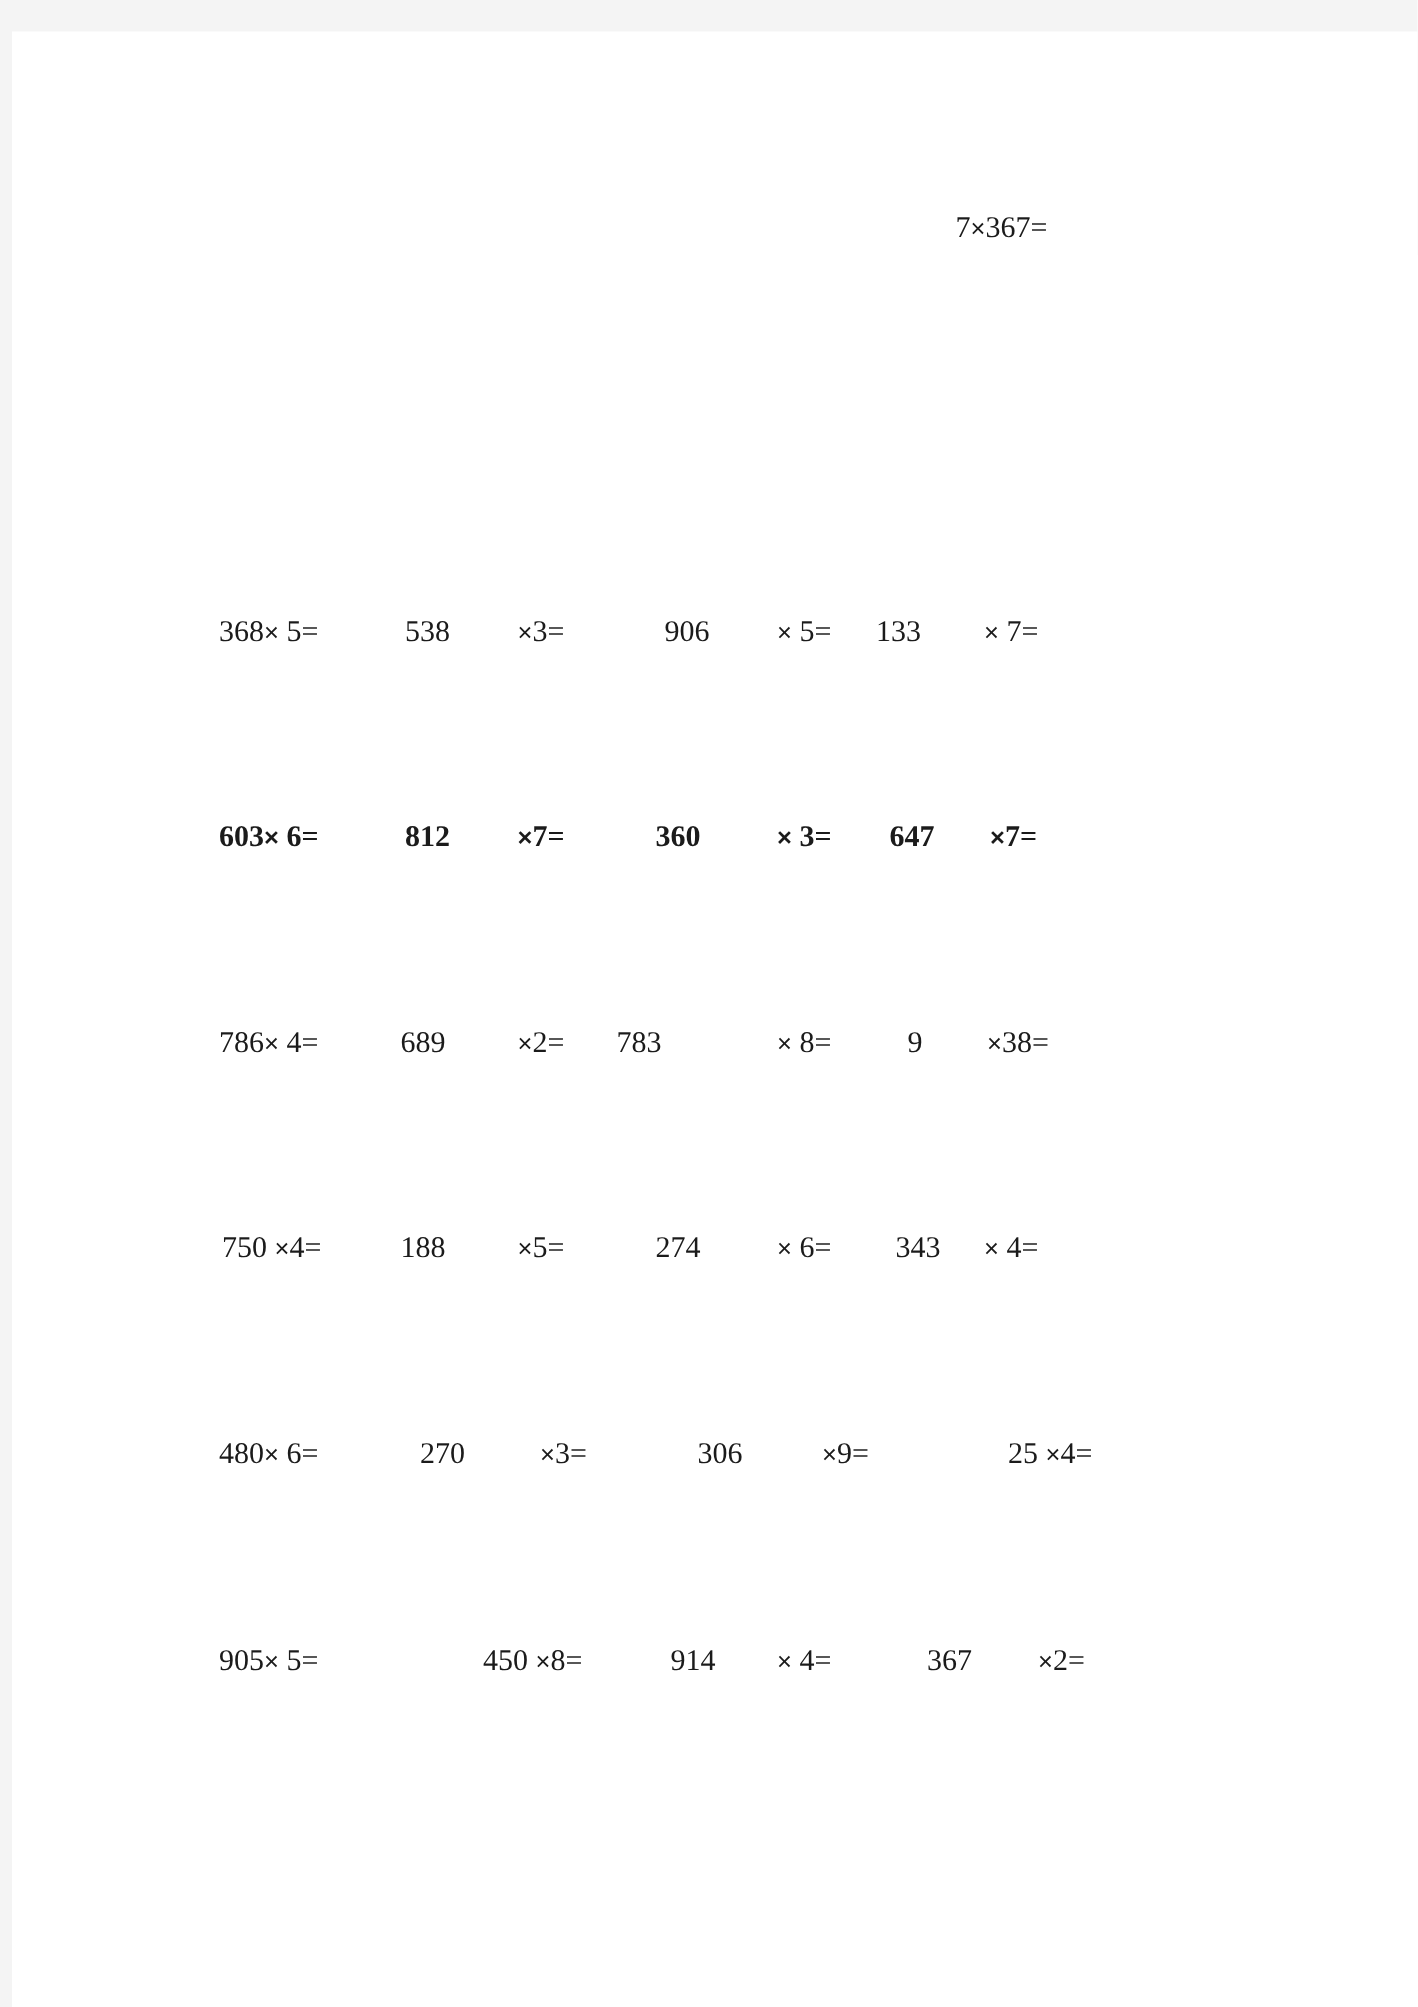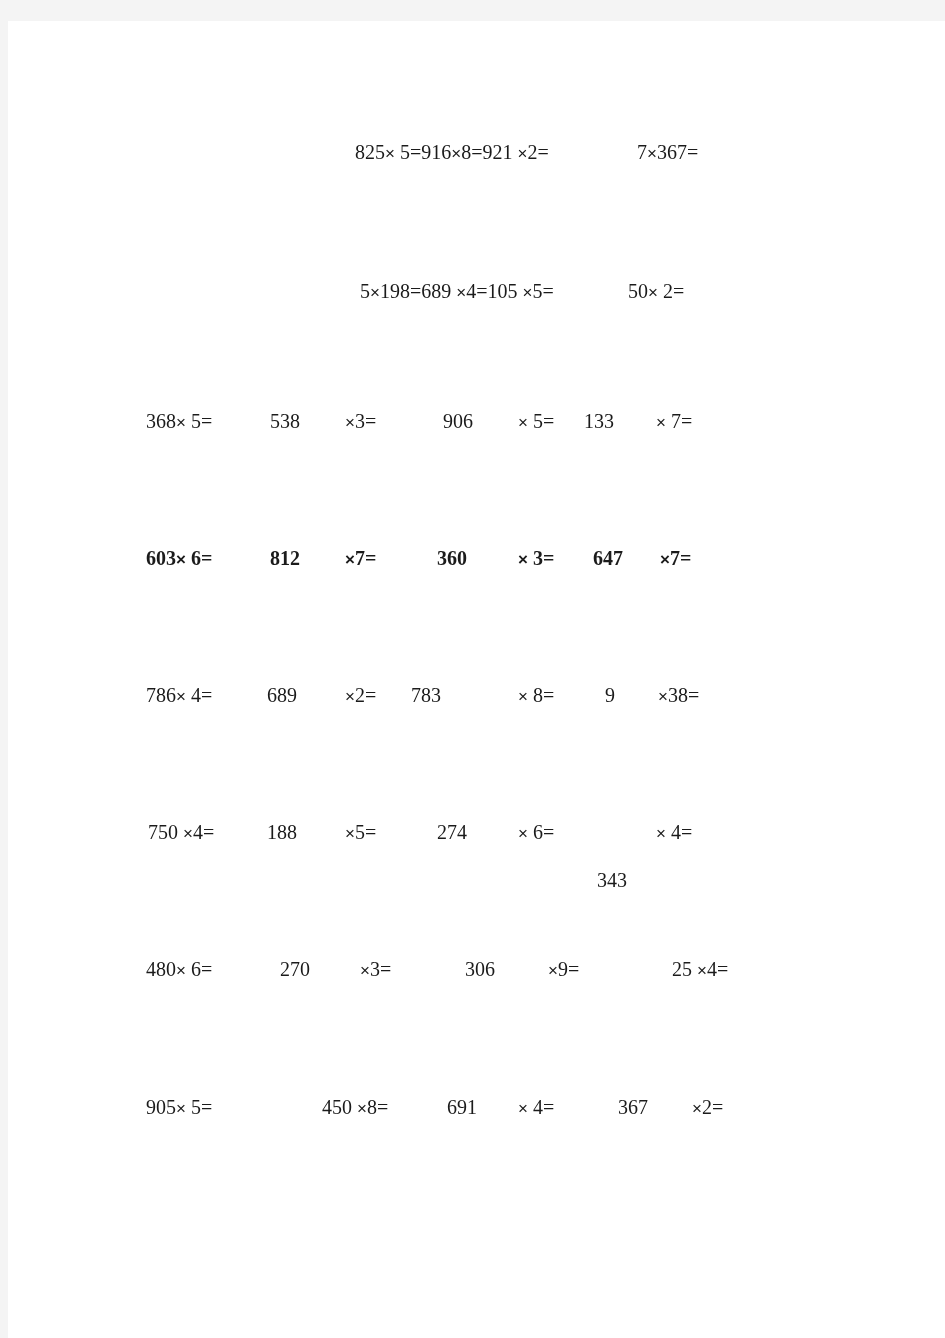--- a/index.html
+++ b/index.html
@@ -43,26 +43,21 @@
   .mul {
     font-family: "Liberation Sans", sans-serif;
     font-size: 17px;
   }
 </style>
 </head>
 <body>
 
 <div id="worksheet-page">
     <div class="problem-row" style="top: 117px;">
-      <span class="cell" style="left: 347px;">825<span class="mul">×</span> 5=916<span class="mul">×</span>8=921 <span class="mul">×</span>2=</span>
       <span class="cell" style="left: 629px;">7<span class="mul">×</span>367=</span>
-    </div>
-    <div class="problem-row" style="top: 256px;">
-      <span class="cell" style="left: 352px;">5<span class="mul">×</span>198=689 <span class="mul">×</span>4=105 <span class="mul">×</span>5=</span>
-      <span class="cell" style="left: 620px;">50<span class="mul">×</span> 2=</span>
     </div>
     <div class="problem-row" style="top: 386px;">
       <span class="cell" style="left: 138px;">368<span class="mul">×</span> 5=</span>
       <span class="cell" style="left: 262px;">538</span>
       <span class="cell" style="left: 337px;"><span class="mul">×</span>3=</span>
       <span class="cell" style="left: 435px;">906</span>
       <span class="cell" style="left: 510px;"><span class="mul">×</span> 5=</span>
       <span class="cell" style="left: 576px; text-align: center;">133</span>
       <span class="cell" style="left: 648px;"><span class="mul">×</span> 7=</span>
     </div>
@@ -83,32 +78,32 @@
       <span class="cell" style="left: 510px;"><span class="mul">×</span> 8=</span>
       <span class="cell" style="left: 597px;">9</span>
       <span class="cell" style="left: 650px;"><span class="mul">×</span>38=</span>
     </div>
     <div class="problem-row" style="top: 797px;">
       <span class="cell" style="left: 140px;">750 <span class="mul">×</span>4=</span>
       <span class="cell" style="left: 259px;">188</span>
       <span class="cell" style="left: 337px;"><span class="mul">×</span>5=</span>
       <span class="cell" style="left: 429px;">274</span>
       <span class="cell" style="left: 510px;"><span class="mul">×</span> 6=</span>
-      <span class="cell" style="left: 589px; margin-top: 48px;">343</span>
+      <span class="cell" style="left: 589px;">343</span>
       <span class="cell" style="left: 648px;"><span class="mul">×</span> 4=</span>
     </div>
     <div class="problem-row" style="top: 934px;">
       <span class="cell" style="left: 138px;">480<span class="mul">×</span> 6=</span>
       <span class="cell" style="left: 272px;">270</span>
       <span class="cell" style="left: 352px;"><span class="mul">×</span>3=</span>
       <span class="cell" style="left: 457px;">306</span>
       <span class="cell" style="left: 540px;"><span class="mul">×</span>9=</span>
       <span class="cell" style="left: 664px;">25 <span class="mul">×</span>4=</span>
     </div>
     <div class="problem-row" style="top: 1072px;">
       <span class="cell" style="left: 138px;">905<span class="mul">×</span> 5=</span>
       <span class="cell" style="left: 314px;">450 <span class="mul">×</span>8=</span>
-      <span class="cell" style="left: 439px;">691</span>
+      <span class="cell" style="left: 439px;">914</span>
       <span class="cell" style="left: 510px;"><span class="mul">×</span> 4=</span>
       <span class="cell" style="left: 610px;">367</span>
       <span class="cell" style="left: 684px;"><span class="mul">×</span>2=</span>
     </div>
   </div>
 
 </body></html>

